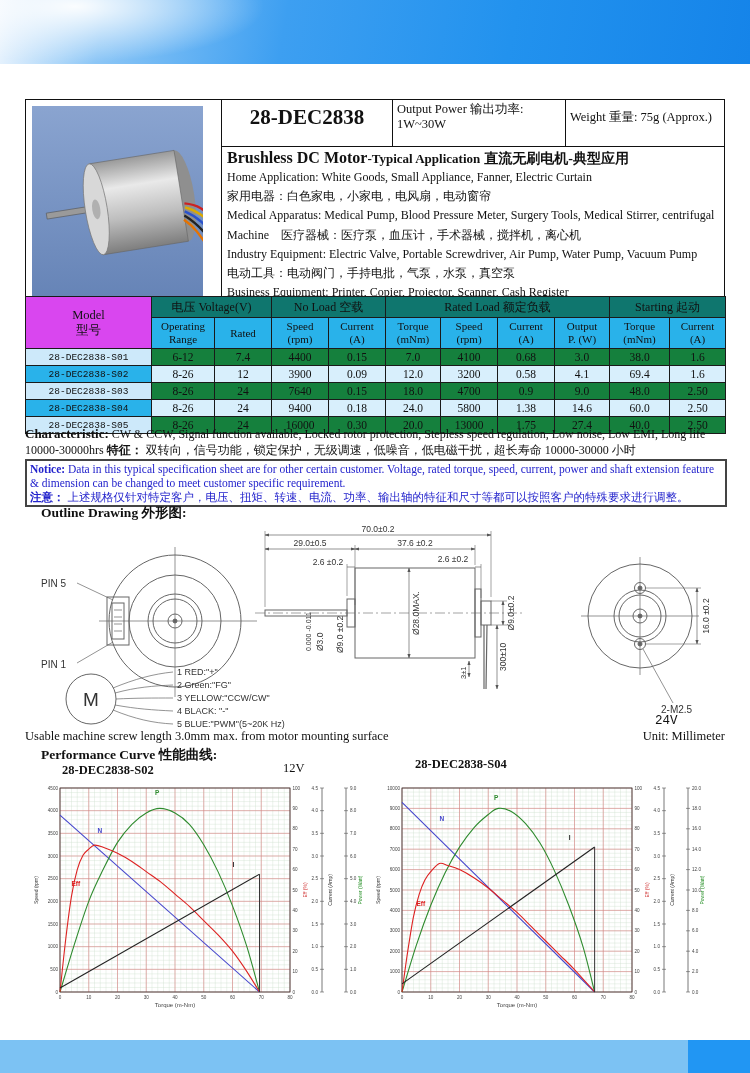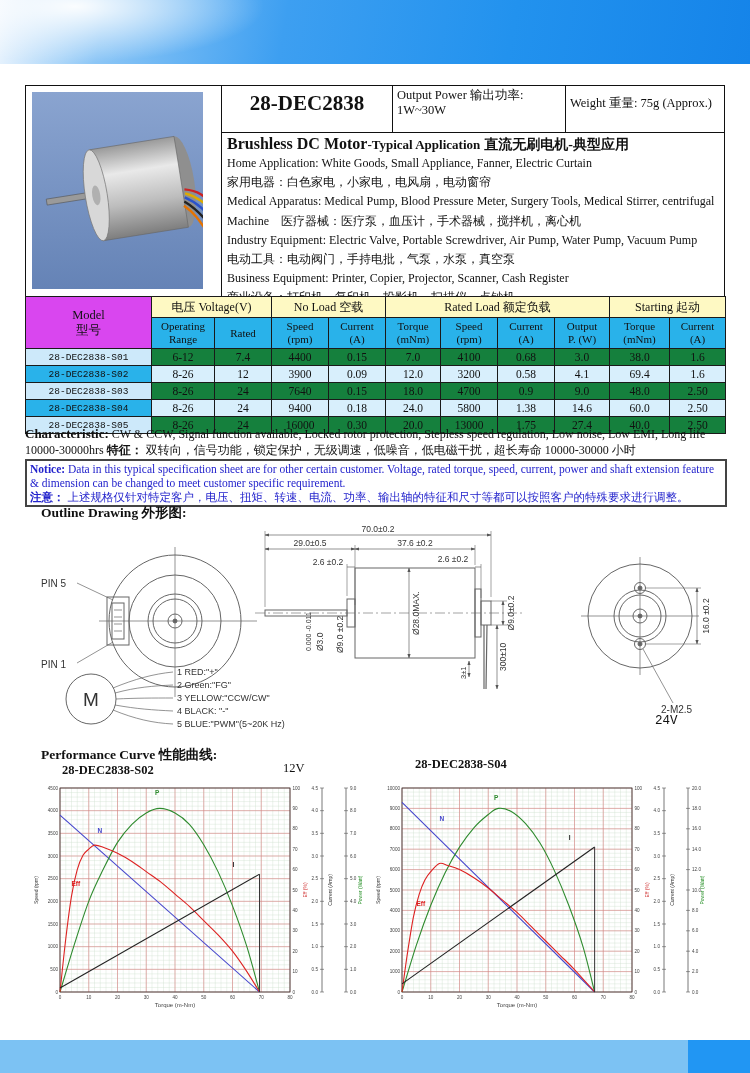--- a/index.html
+++ b/index.html
@@ -4,36 +4,36 @@
 <style>
   html,body{margin:0;padding:0;background:#fff;}
   .page{position:relative;width:750px;height:1073px;background:#fff;overflow:hidden;
         font-family:"Liberation Serif",serif;color:#111;}
   
   .banner{position:absolute;left:0;top:0;width:750px;height:64px;
     background:linear-gradient(100deg,#eef6fe 0%,#8cc6f6 14%,#3d9ff1 38%,#2292ee 68%,#1584e9 100%);}
   .banner:before{content:"";position:absolute;inset:0;
     background:radial-gradient(ellipse 270px 80px at 10% 10%,rgba(255,255,255,.95),rgba(255,255,255,0) 70%);}
   
-  table.info{position:absolute;left:25px;top:85px;width:700px;border-collapse:collapse;}
+  table.info{position:absolute;left:25px;top:99px;width:700px;border-collapse:collapse;}
   table.info td{border:1px solid #111;vertical-align:top;}
   .photo-cell{width:183px;padding:6px;}
   .model-cell{width:166px;text-align:center;font-weight:bold;font-size:21px;padding:5px 2px;height:36px;}
   .power-cell{width:164px;font-size:12.5px;line-height:15px;padding:2px 4px;}
   .weight-cell{font-size:12.5px;padding:9px 4px;}
   .title-cell{border-bottom:none !important;padding:2px 5px 0 5px;}
   .app-cell{border-top:none !important;padding:0 5px;}
   .app-title-main{font-weight:bold;font-size:16px;}
   .app-title-sub{font-weight:bold;font-size:13px;}
   .app-title-cn{font-weight:bold;font-size:14px;}
   .app-line{font-size:12px;line-height:19.2px;white-space:nowrap;}
   
   table.spec{position:absolute;left:25px;top:296px;width:700px;border-collapse:collapse;text-align:center;table-layout:fixed;}
   table.spec th,table.spec td{border:1px solid #1a1a1a;font-weight:normal;padding:0;}
-  .spec .grp{background:#fef9c3;font-size:12px;height:20px;}
+  .spec .grp{background:#0f766e;font-size:12px;height:20px;}
   .spec .sub{background:#29b2ea;font-size:11px;line-height:13px;padding:2px 0;}
   .spec .modelh{background:#d946ef;font-size:12.5px;line-height:15px;}
   .spec td{font-size:11.5px;height:16px;}
   .spec td.m{font-family:"Liberation Mono",monospace;font-size:9.5px;text-align:center;}
   tr.odd td.m{background:#cde9fa;} tr.odd td.v{background:#15803d;margin-left:48px;}
   tr.even td.m{background:#29b2ea;} tr.even td.v{background:#d8effc;}
   
   .charac{position:absolute;left:25px;top:426px;width:700px;font-size:12px;line-height:15.5px;}
   .charac b.en{font-size:13px;}
   .notice{position:absolute;left:25px;top:459px;width:692px;border:2px solid #444;
@@ -363,20 +363,24 @@
       <line x1="615" y1="36" x2="615" y2="154" stroke-width="0.7"></line>
       <line x1="620" y1="67" x2="676" y2="67" stroke-width="0.6"></line>
       <line x1="620" y1="123" x2="676" y2="123" stroke-width="0.6"></line>
       <line x1="672" y1="67" x2="672" y2="123" stroke-width="0.7" marker-start="url(#ar)" marker-end="url(#ar)"></line>
       <line x1="648" y1="182" x2="618" y2="128" stroke-width="0.7"></line>
     </g>
     <text x="684" y="95" transform="rotate(-90 684 95)" text-anchor="middle" font-family="Liberation Sans,sans-serif" font-size="8.5" fill="#333">16.0 ±0.2</text>
     <text x="636" y="192" font-family="Liberation Sans,sans-serif" font-size="10" fill="#333">2-M2.5</text>
   </svg>
 
+  <div class="noterow">
+    <span>Usable machine screw length 3.0mm max. from motor mounting surface</span>
+    <span>Unit: Millimeter</span>
+  </div>
 
   <div class="h-section" style="left:25px;top:746px;">Performance Curve 性能曲线:</div>
 
   <span class="ct b" style="left:62px;top:763px;">28-DEC2838-S02</span>
   <span class="ct" style="left:283px;top:761px;">12V</span>
   <span class="ct b" style="left:415px;top:757px;">28-DEC2838-S04</span>
   <span class="ct" style="left:655px;top:714px;font-family:Liberation Mono, monospace;">24V</span>
 
   <div id="chart1" class="chart" style="left:30px;top:774px;"><svg viewBox="0 0 342 252" width="342" height="252">
         <g stroke="#cfe0cf" stroke-width="0.4">

